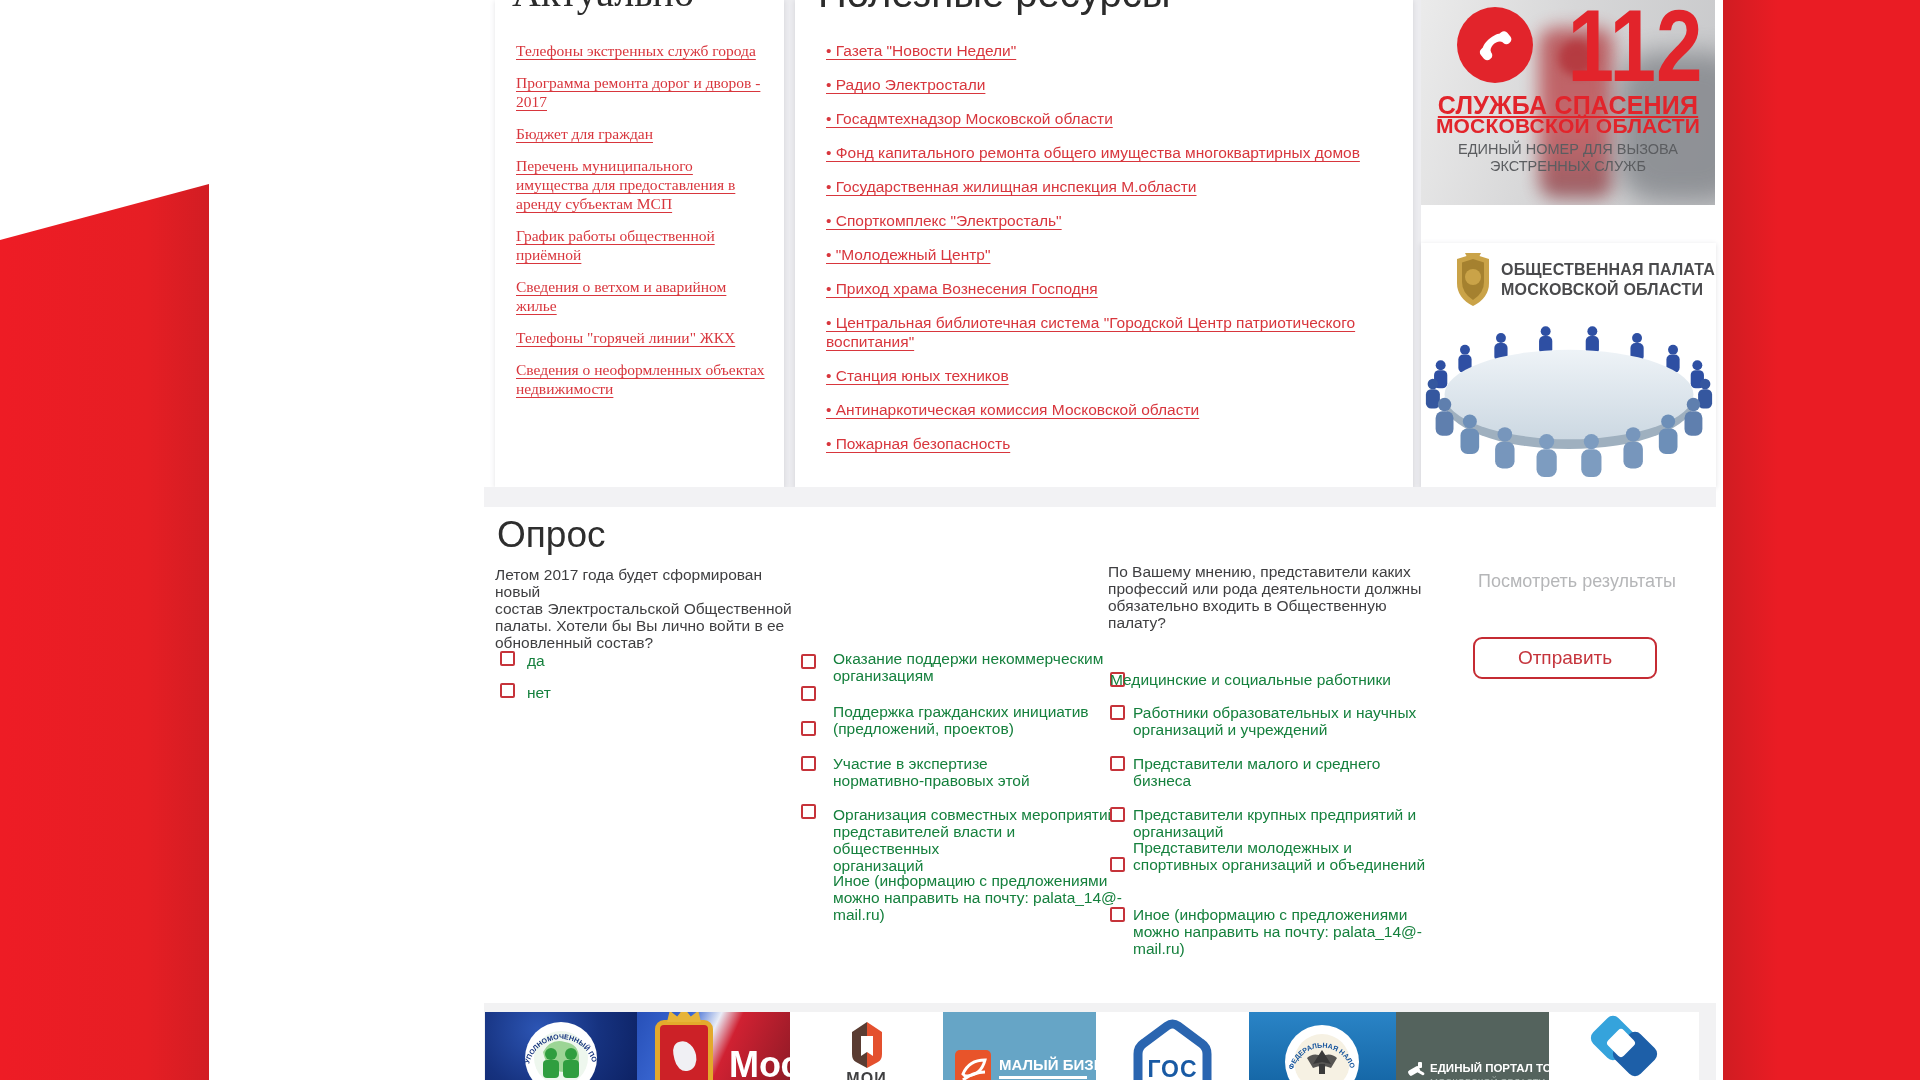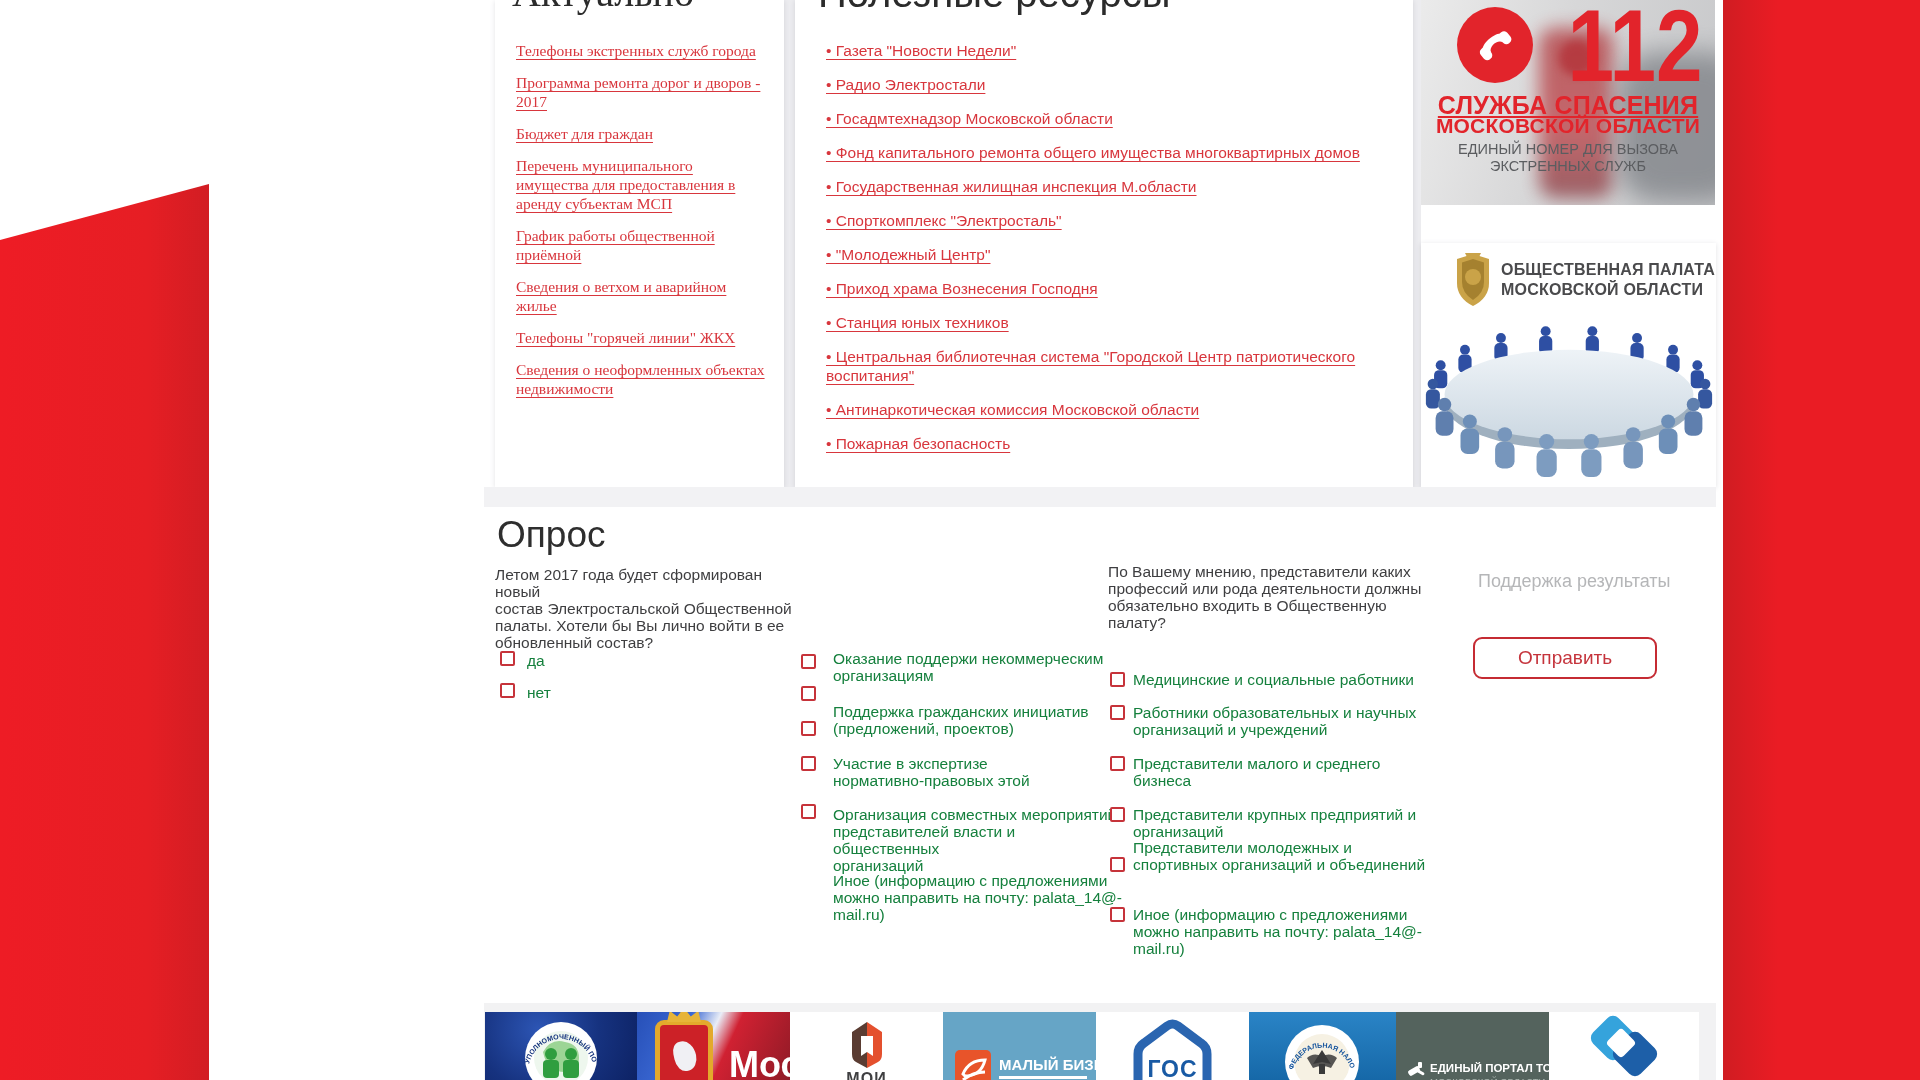--- a/index.html
+++ b/index.html
@@ -145,23 +145,23 @@
     <div class="card-title" style="left:23px;">Полезные ресурсы</div>
     <div class="list-res" style="position:absolute;left:31px;top:41px;width:580px;">
       <a class="lnk">• Газета "Новости Недели"</a>
       <a class="lnk">• Радио Электростали</a>
       <a class="lnk">• Госадмтехнадзор Московской области</a>
       <a class="lnk">• Фонд капитального ремонта общего имущества многоквартирных домов</a>
       <a class="lnk">• Государственная жилищная инспекция М.области</a>
       <a class="lnk">• Спорткомплекс "Электросталь"</a>
       <a class="lnk">• "Молодежный Центр"</a>
       <a class="lnk">• Приход храма Вознесения Господня</a>
-      <a class="lnk">• Станция юных техников</a>
       <a class="lnk">• Центральная библиотечная система "Городской Центр патриотического
 воспитания"</a>
+      <a class="lnk">• Станция юных техников</a>
       <a class="lnk">• Антинаркотическая комиссия Московской области</a>
       <a class="lnk">• Пожарная безопасность</a>
     </div>
   </div>
 
   <div class="banner112">
     <div class="b112-phone"></div>
     <div class="b112-hand"></div>
     <div class="b112-screen-icon"></div>
     <div class="b112-circle">
@@ -260,34 +260,34 @@
   <div class="qtext" style="left:1108px;top:563px;width:330px;">По Вашему мнению, представители каких
 профессий или рода деятельности должны
 обязательно входить в Общественную
 палату?</div>
   <div class="cb" style="left:1110px;top:672px;"></div>
   <div class="cb" style="left:1110px;top:705px;"></div>
   <div class="cb" style="left:1110px;top:756px;"></div>
   <div class="cb" style="left:1110px;top:807px;"></div>
   <div class="cb" style="left:1110px;top:857px;"></div>
   <div class="cb" style="left:1110px;top:907px;"></div>
-  <div class="opt" style="left:1133px;top:671px;width:300px;">Медицинские и социальные работники</div>
+  <div class="opt" style="left:1110px;top:671px;width:300px;">Медицинские и социальные работники</div>
   <div class="opt" style="left:1133px;top:704px;width:300px;">Работники образовательных и научных
 организаций и учреждений</div>
   <div class="opt" style="left:1133px;top:755px;width:300px;">Представители малого и среднего
 бизнеса</div>
   <div class="opt" style="left:1133px;top:806px;width:300px;">Представители крупных предприятий и
 организаций</div>
   <div class="opt" style="left:1133px;top:839px;width:300px;">Представители молодежных и
 спортивных организаций и объединений</div>
   <div class="opt" style="left:1133px;top:906px;width:300px;">Иное (информацию с предложениями
 можно направить на почту: palata_14@-
 mail.ru)</div>
 
-  <div class="results-link">Поддержка результаты</div>
+  <div class="results-link">Посмотреть результаты</div>
   <button class="submit-btn">Отправить</button>
 
   <div class="footer-band"></div>
 
   <div class="tile t-ombud">
     <svg width="152" height="90" viewBox="0 0 152 90">
       <circle cx="76" cy="46" r="36" fill="#ffffff"></circle>
       <circle cx="76" cy="46" r="27" fill="#eef7ee"></circle>
       <path d="M58 40 Q66 26 80 30 Q94 32 94 46 Q94 58 80 60 Q62 60 58 40 Z" fill="#59b94c" opacity=".55"></path>
       <g fill="#2f9e3f">

